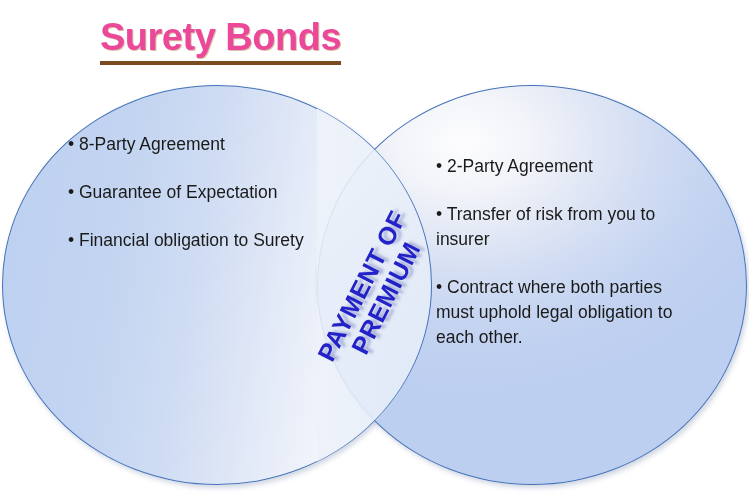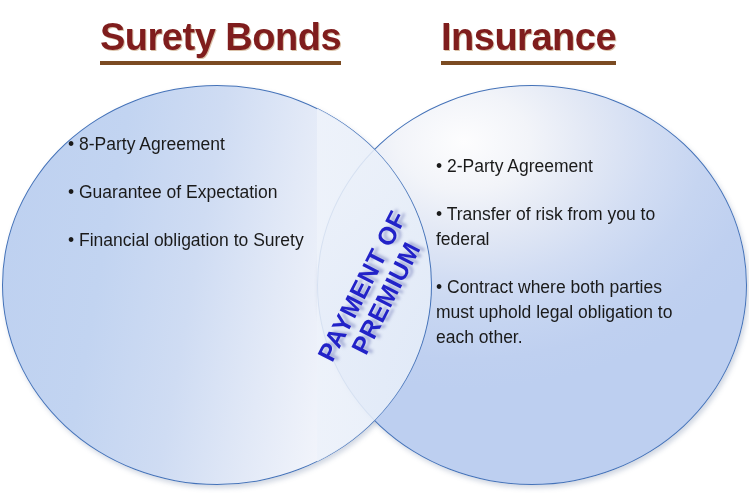--- a/index.html
+++ b/index.html
@@ -19,21 +19,21 @@
   }
 
   
   .title {
     position: absolute;
     top: 14px;
     font-family: "Liberation Sans", sans-serif;
     font-weight: bold;
     font-size: 38px;
     line-height: 46px;
-    color: #7f1d1d;
+    color: #ec4899;
     letter-spacing: -0.5px;
     white-space: nowrap;
     text-shadow: 1px 1px 0 rgba(150,80,10,0.35);
   }
   .title .underline {
     display: block;
     height: 4px;
     background: #7B4B22;
     margin-top: 1px;
   }
@@ -149,41 +149,40 @@
 <body>
 
 <div id="diagram">
 
   <div class="title" id="title-left">
     <span>Surety Bonds</span>
     <span class="underline"></span>
   </div>
 
   <div class="title" id="title-right">
-    <span>Insurance</span>
     <span class="underline"></span>
   </div>
 
   <div class="venn-layer">
     <div class="ellipse" id="ellipse-left"></div>
     <div class="ellipse" id="ellipse-right"></div>
     <div id="lens">
       <div class="lens-inner"></div>
     </div>
   </div>
 
   <div class="bullets" id="bullets-left">
     <p class="bullet-item">• 8-Party Agreement</p>
     <p class="bullet-item">•  Guarantee of Expectation</p>
     <p class="bullet-item">•  Financial obligation to Surety</p>
   </div>
 
   <div class="bullets" id="bullets-right">
     <p class="bullet-item">• 2-Party Agreement</p>
-    <p class="bullet-item">•  Transfer of risk from you to federal</p>
+    <p class="bullet-item">•  Transfer of risk from you to insurer</p>
     <p class="bullet-item">•  Contract where both parties must uphold legal obligation to each other.</p>
   </div>
 
   <div id="overlap-label">
     <span>PAYMENT OF</span>
     <span class="line2">PREMIUM</span>
   </div>
 
 </div>
 

